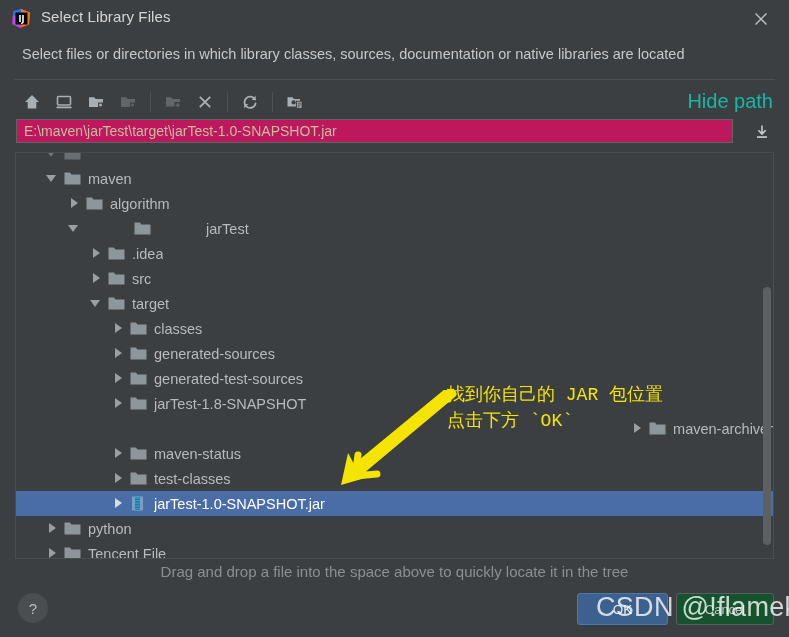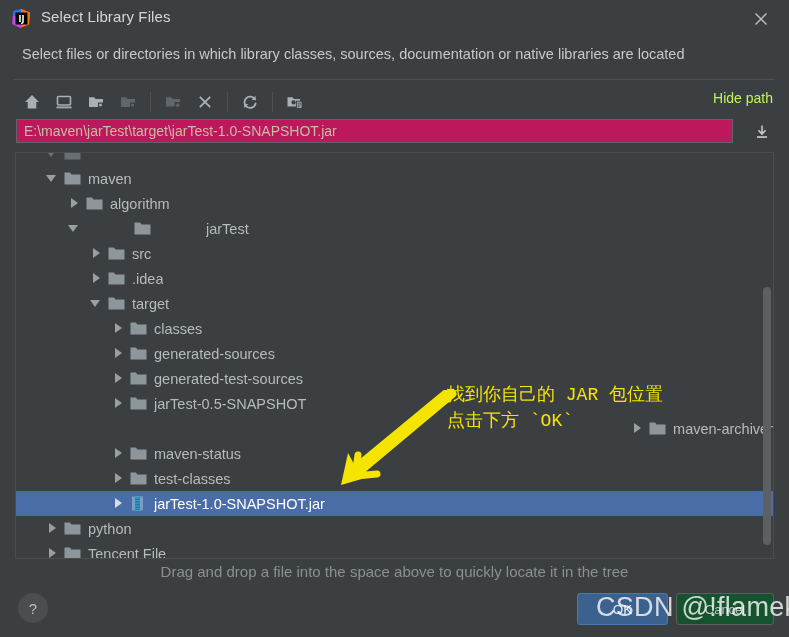--- a/index.html
+++ b/index.html
@@ -60,21 +60,21 @@
     display: flex; align-items: center; justify-content: center;
     color: #a9b0b5;
   }
   .tb-btn.disabled { color: #60666a; }
   .tb-btn svg { display: block; }
   .tb-div {
     width: 1px; height: 20px; background: #4f5254; margin: 0 6px;
   }
   .hide-path {
     position: absolute; right: 16px; top: 90px;
-    font-size: 14px; color: #bef264;
+    font-size: 20px; color: #14b8a6;
     cursor: pointer;
   }
 
   
   .pathrow {
     position: absolute; left: 16px; top: 119px; width: 757px; height: 26px;
   }
   .path-input {
     position: absolute; left: 0; top: 0;
     width: 717px; height: 24px;
@@ -331,30 +331,30 @@
           </span>
           <span class="rlabel">jarTest</span>
         </div>
         <div class="row" style="padding-left: 74px;">
           <span class="twisty collapsed"></span>
           <span class="ficon">
             <svg width="17" height="15" viewBox="0 0 17 15">
               <path d="M0.5 1.5 H6 L7.4 3.4 H16.5 V13.5 H0.5 Z" fill="#8d969b"></path>
             </svg>
           </span>
+          <span class="rlabel">.idea</span>
+        </div>
+        <div class="row" style="padding-left: 74px;">
+          <span class="twisty collapsed"></span>
+          <span class="ficon">
+            <svg width="17" height="15" viewBox="0 0 17 15">
+              <path d="M0.5 1.5 H6 L7.4 3.4 H16.5 V13.5 H0.5 Z" fill="#8d969b"></path>
+            </svg>
+          </span>
           <span class="rlabel">src</span>
-        </div>
-        <div class="row" style="padding-left: 74px;">
-          <span class="twisty collapsed"></span>
-          <span class="ficon">
-            <svg width="17" height="15" viewBox="0 0 17 15">
-              <path d="M0.5 1.5 H6 L7.4 3.4 H16.5 V13.5 H0.5 Z" fill="#8d969b"></path>
-            </svg>
-          </span>
-          <span class="rlabel">.idea</span>
         </div>
         <div class="row" style="padding-left: 74px;">
           <span class="twisty expanded"></span>
           <span class="ficon">
             <svg width="17" height="15" viewBox="0 0 17 15">
               <path d="M0.5 1.5 H6 L7.4 3.4 H16.5 V13.5 H0.5 Z" fill="#8d969b"></path>
             </svg>
           </span>
           <span class="rlabel">target</span>
         </div>
@@ -385,21 +385,21 @@
           </span>
           <span class="rlabel">generated-test-sources</span>
         </div>
         <div class="row" style="padding-left: 96px;">
           <span class="twisty collapsed"></span>
           <span class="ficon">
             <svg width="17" height="15" viewBox="0 0 17 15">
               <path d="M0.5 1.5 H6 L7.4 3.4 H16.5 V13.5 H0.5 Z" fill="#8d969b"></path>
             </svg>
           </span>
-          <span class="rlabel">jarTest-0.5-SNAPSHOT</span>
+          <span class="rlabel">jarTest-1.8-SNAPSHOT</span>
         </div>
         <div class="row" style="padding-left: 96px; justify-content: flex-end;">
           <span class="twisty collapsed"></span>
           <span class="ficon">
             <svg width="17" height="15" viewBox="0 0 17 15">
               <path d="M0.5 1.5 H6 L7.4 3.4 H16.5 V13.5 H0.5 Z" fill="#8d969b"></path>
             </svg>
           </span>
           <span class="rlabel">maven-archiver</span>
         </div>

